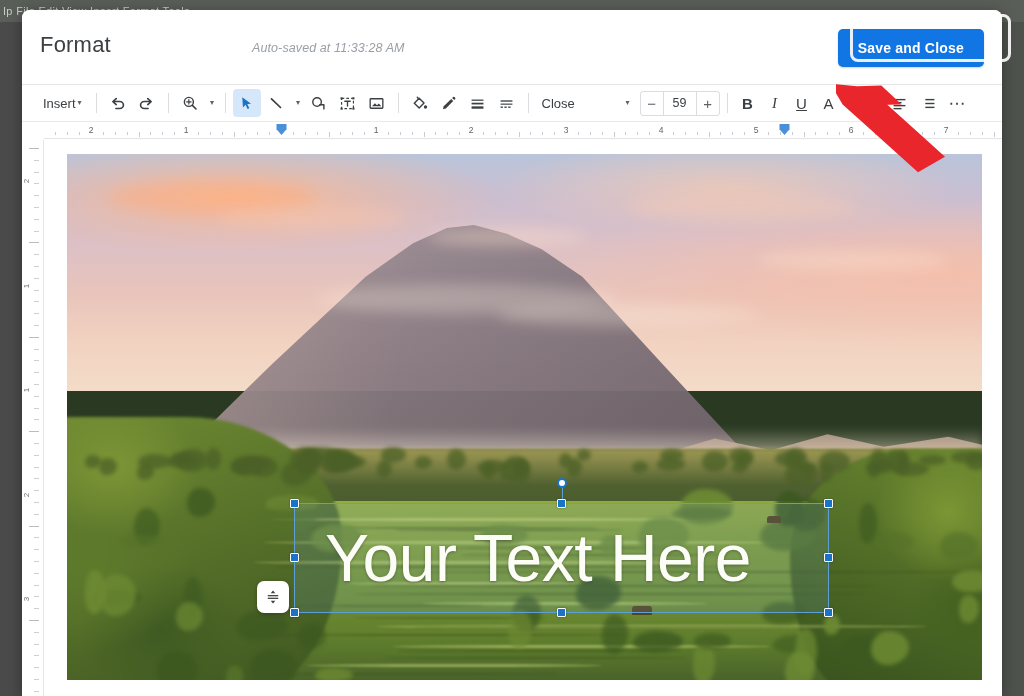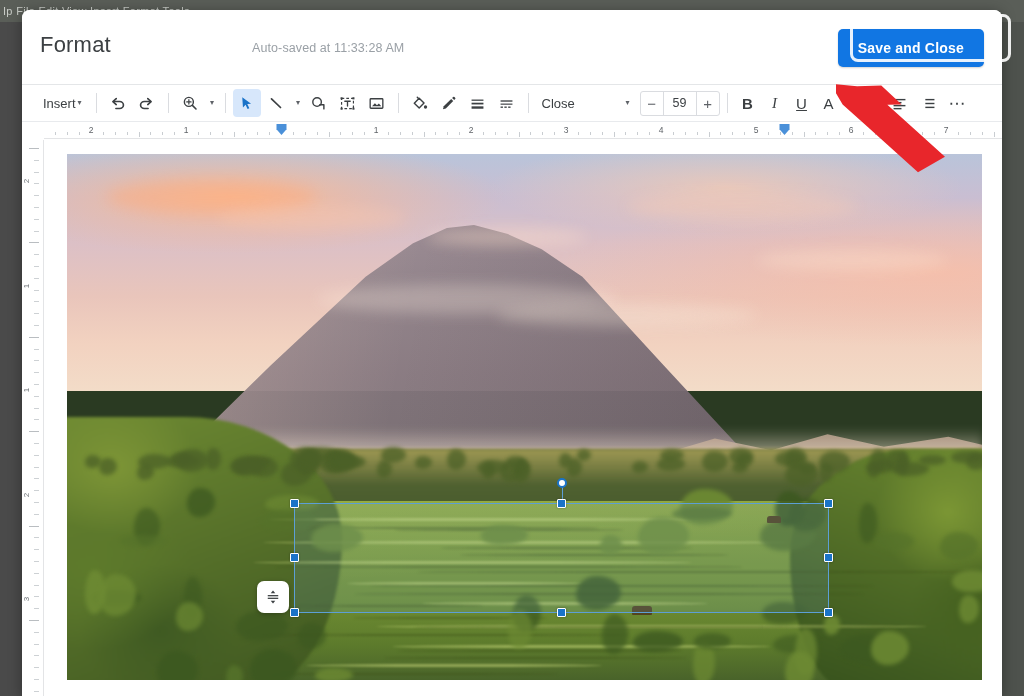--- a/index.html
+++ b/index.html
@@ -45,20 +45,21 @@
   }
   #dlg-title {
     position:absolute; left:18px; top:22px;
     font-size:22px; color:#3c4043; font-weight:400;
     letter-spacing:.2px;
   }
   #autosave {
     position:absolute; left:230px; top:31px;
     font-size:12.5px; color:#9aa0a6;
     letter-spacing:.1px;
+    font-style:italic;
   }
   #save-close {
     position:absolute; right:18px; top:19px;
     height:38px; padding:0 20px;
     background:#1176e3;
     color:#fff; font-size:14px; font-weight:bold;
     border:none; border-radius:5px;
     cursor:pointer; letter-spacing:.2px;
     box-shadow:0 1px 2px rgba(0,0,0,.18);
   }
@@ -789,20 +790,21 @@
           <div class="bush" style="left: 70.8121px; top: 299.669px; width: 33.0442px; height: 14.9468px; background: rgb(75, 96, 39); opacity: 0.75;"></div>
           <div class="bush" style="left: 165.871px; top: 302.318px; width: 30.1752px; height: 18.5951px; background: rgb(75, 96, 39); opacity: 0.75;"></div>
           <div class="bush" style="left: 852.467px; top: 300.739px; width: 26.8263px; height: 10.2883px; background: rgb(75, 96, 39); opacity: 0.75;"></div>
           <div class="bush" style="left: 314.384px; top: 292.791px; width: 24.95px; height: 16.6963px; background: rgb(75, 96, 39); opacity: 0.75;"></div>
           <div class="hut" style="left: 565px; top: 452px;"></div>
           <div class="hut" style="left: 700px; top: 362px; width: 14px; height: 7px;"></div>
         </div>
     </div>
 
     <div id="textbox">
+      <div id="tb-text">Your Text Here</div>
       <div id="rot-stem"></div>
       <div id="rot-handle"></div>
       <div class="handle h-nw"></div>
       <div class="handle h-n"></div>
       <div class="handle h-ne"></div>
       <div class="handle h-w"></div>
       <div class="handle h-e"></div>
       <div class="handle h-sw"></div>
       <div class="handle h-s"></div>
       <div class="handle h-se"></div>

